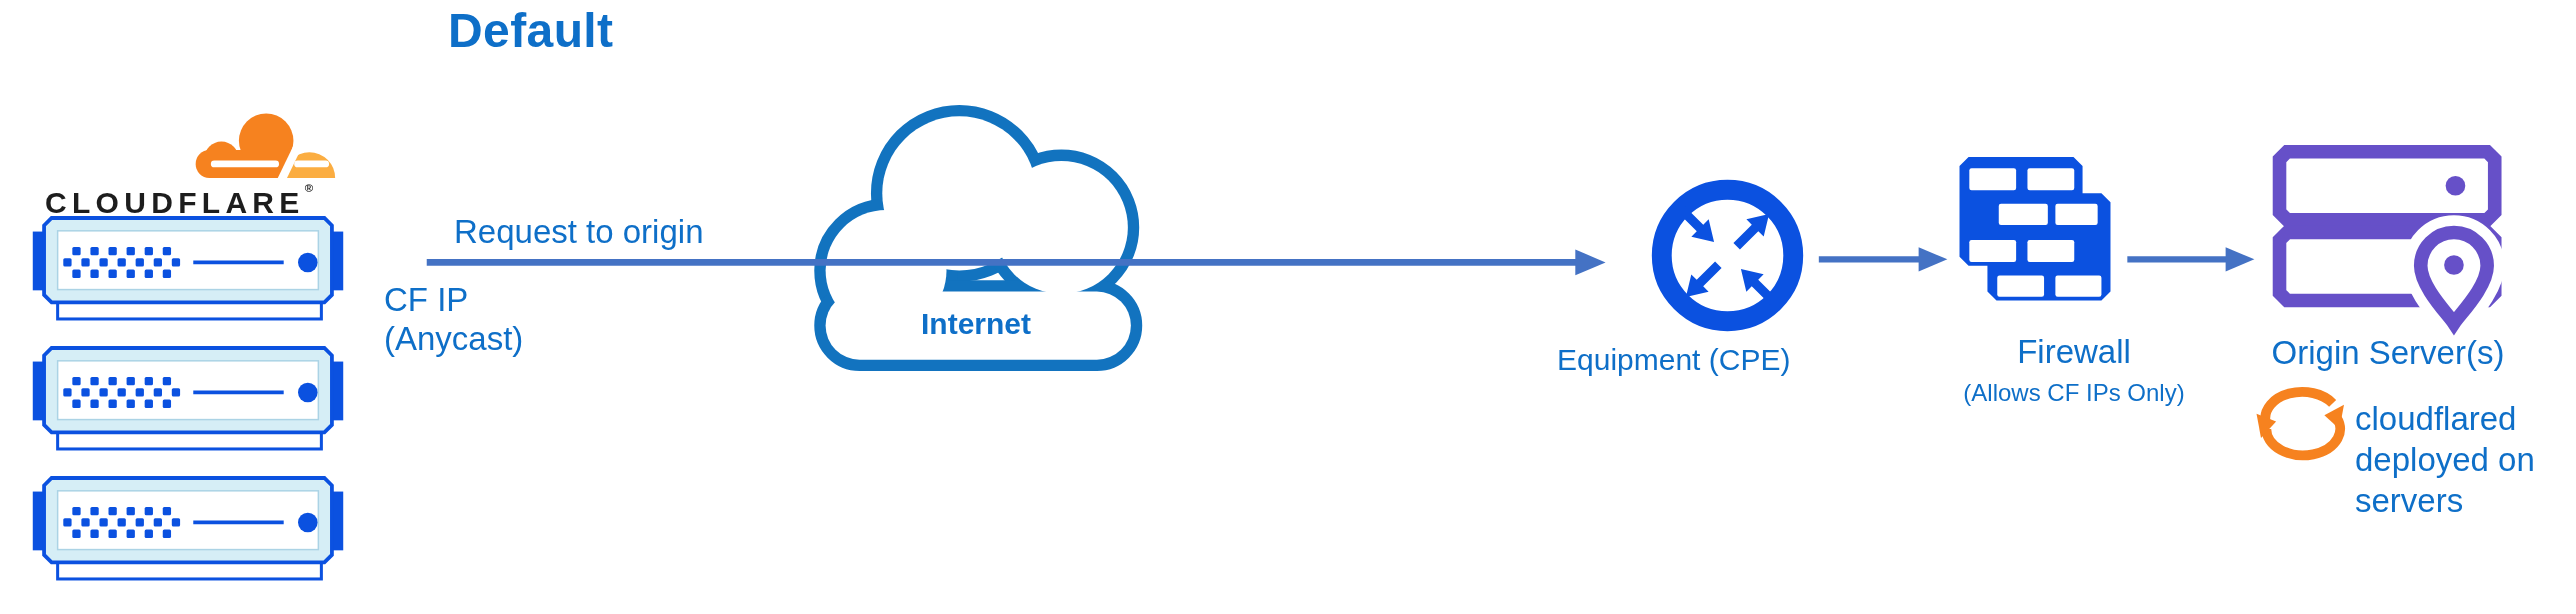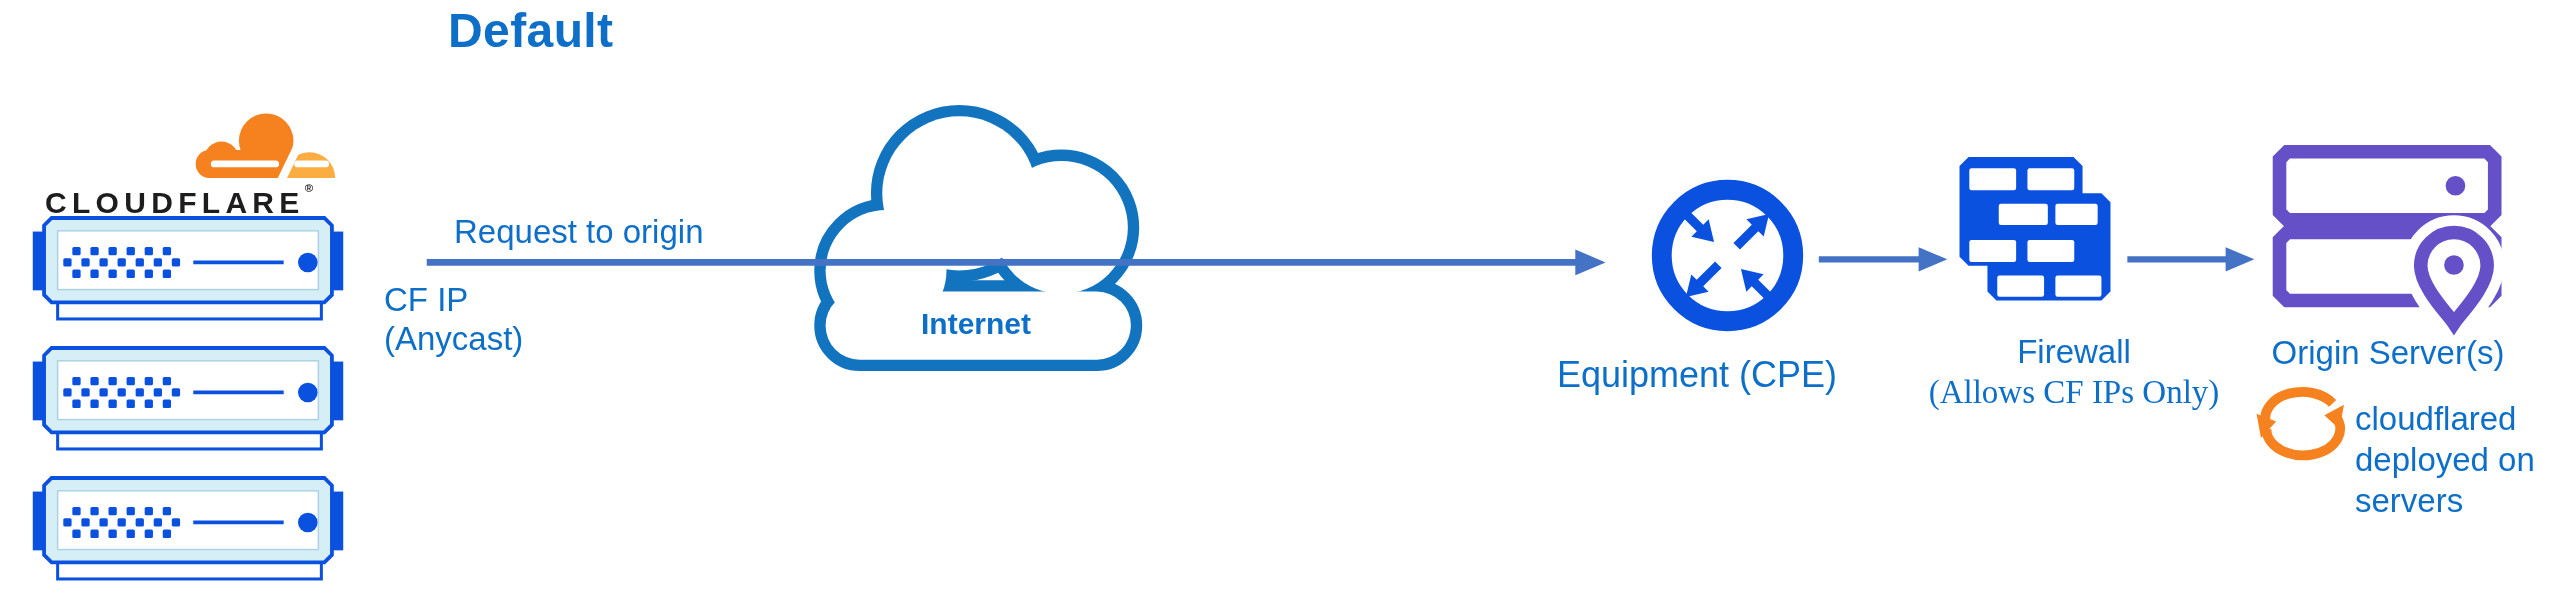--- a/index.html
+++ b/index.html
@@ -198,41 +198,41 @@
       <circle cx="104" cy="104" r="86" fill="#fff" stroke="#0B51E0" stroke-width="26"></circle>
       <g fill="#0B51E0">
         <polygon points="0,-6 34,-6 34,-16 60,0 34,16 34,6 0,6" transform="translate(44,44) rotate(45)"></polygon>
         <polygon points="0,-6 34,-6 34,-16 60,0 34,16 34,6 0,6" transform="translate(164,164) rotate(225)"></polygon>
         <polygon points="0,-6 34,-6 34,-16 60,0 34,16 34,6 0,6" transform="translate(116,92) rotate(-45)"></polygon>
         <polygon points="0,-6 34,-6 34,-16 60,0 34,16 34,6 0,6" transform="translate(92,116) rotate(135)"></polygon>
       </g>
     </svg>
   </div>
   <div class="abs z3" style="left:1557px;top:340px;">
-    <div class="lbl" style="font-size:36px;line-height:40px;margin-top:15px;">Equipment (CPE)</div>
+    <div class="lbl" style="font-size:30px;line-height:40px;">Equipment (CPE)</div>
   </div>
 
   <div class="abs z1" style="left:1958px;top:157px;">
     <svg width="154" height="145" viewBox="0 0 204 192">
       <path d="M 14 0 L 153 0 L 165 12 L 165 48 L 190 48 L 202 60 L 202 178 L 190 190 L 51 190 L 39 178 L 39 144 L 14 144 L 2 132 L 2 12 Z" fill="#0B51E0"></path>
       <g fill="#fff">
         <rect x="15" y="15" width="62" height="29" rx="3"></rect>
           <rect x="92" y="15" width="62" height="29" rx="3"></rect>
         <rect x="54" y="62" width="65" height="28" rx="3"></rect>
           <rect x="129" y="62" width="56" height="28" rx="3"></rect>
         <rect x="15" y="110" width="62" height="29" rx="3"></rect>
           <rect x="92" y="110" width="62" height="29" rx="3"></rect>
         <rect x="52" y="157" width="62" height="28" rx="3"></rect>
           <rect x="129" y="157" width="61" height="28" rx="3"></rect>
       </g>
     </svg>
   </div>
   <div class="abs z3" style="left:1921px;top:331px;width:306px;">
     <div class="lbl center" style="font-size:33px;line-height:41px;">Firewall</div>
-    <div class="lbl center" style="font-size:33px;line-height:41px;white-space:nowrap;font-family:Liberation Serif, serif;">(Allows CF IPs Only)</div>
+    <div class="lbl center" style="font-size:24px;line-height:41px;white-space:nowrap;">(Allows CF IPs Only)</div>
   </div>
 
   <div class="abs z1" style="left:2274px;top:148px;">
     <svg width="227" height="185" viewBox="0 0 300 245">
       <polygon points="17,5 282,5 292,15 292,85 282,95 17,95 7,85 7,15" fill="#fff" stroke="#6650C8" stroke-width="18"></polygon>
       <circle cx="240" cy="50" r="13" fill="#6650C8"></circle>
       <polygon points="17,112 282,112 292,122 292,192 282,202 17,202 7,192 7,122" fill="#fff" stroke="#6650C8" stroke-width="18"></polygon>
       <path d="M 238 232 C 230 220 194 184 194 156 A 44 44 0 1 1 282 156 C 282 184 246 220 238 232 Z" fill="#fff" stroke="#fff" stroke-width="46"></path>
       <path d="M 238 232 C 230 220 194 184 194 156 A 44 44 0 1 1 282 156 C 282 184 246 220 238 232 Z" fill="#fff" stroke="#6650C8" stroke-width="18"></path>
       <circle cx="238" cy="155" r="13" fill="#6650C8"></circle>

